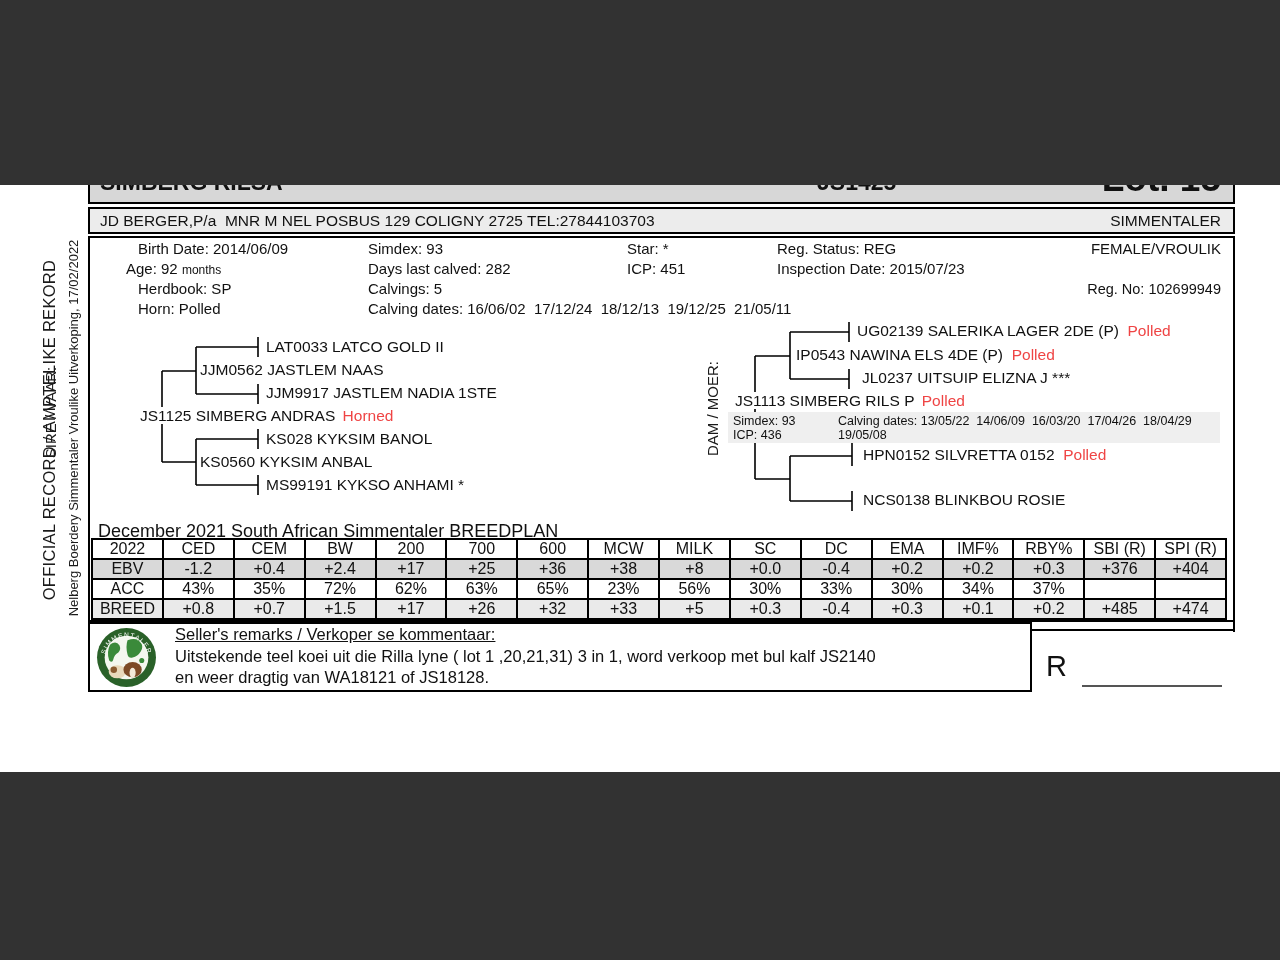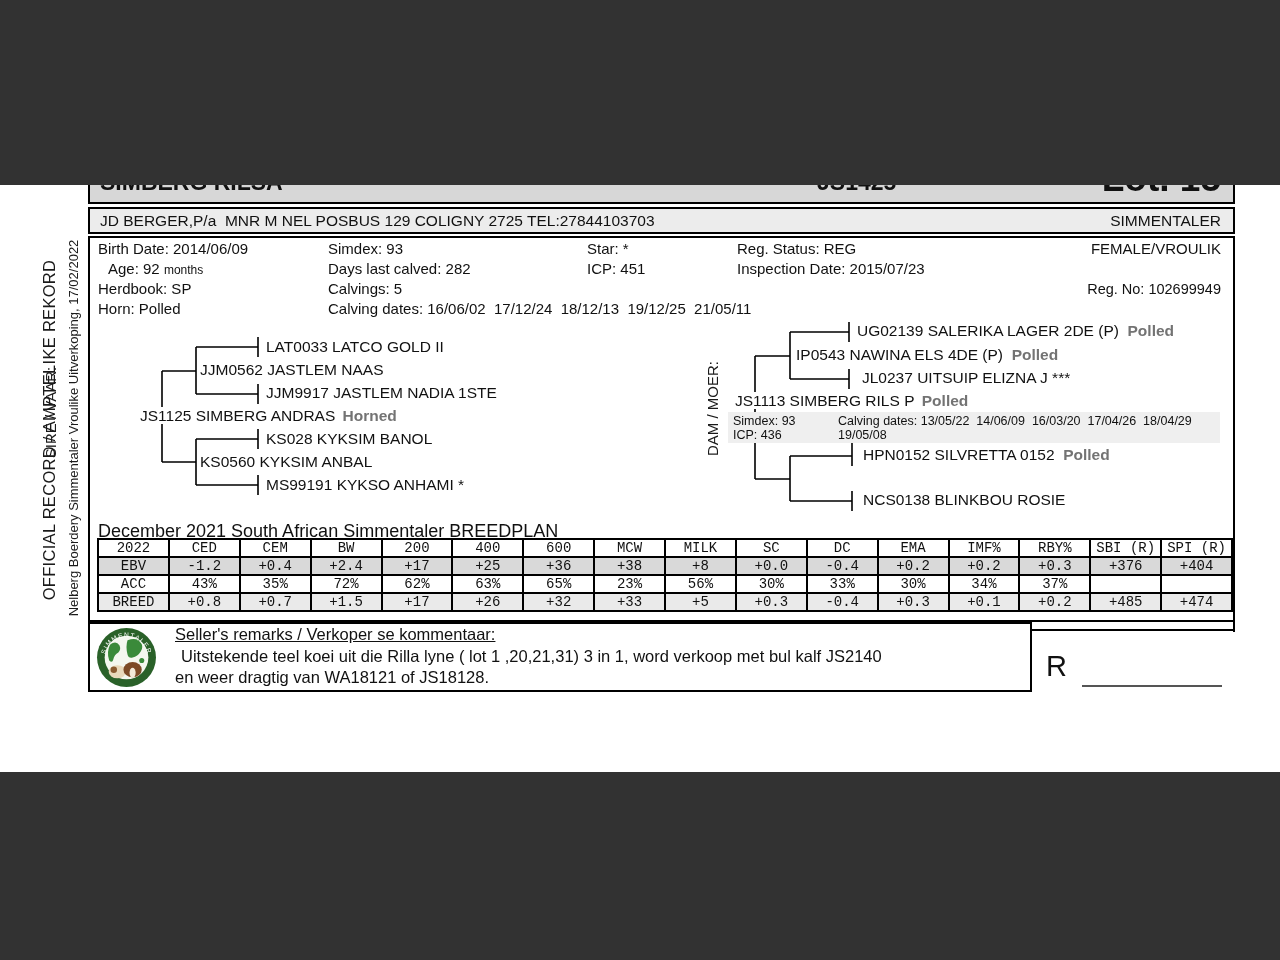--- a/index.html
+++ b/index.html
@@ -19,43 +19,43 @@
   .animal-name { position:absolute; left:10px; bottom:6px; font-size:23px; font-weight:bold; }
   .animal-id { position:absolute; left:727px; bottom:6px; font-size:23px; font-weight:bold; }
   .lot-number { position:absolute; right:12px; bottom:2px; font-size:37px; font-weight:bold; }
 
   .owner-box { left:88px; top:207px; width:1147px; height:27px; background:#ececec; z-index:2; }
   .owner-line { position:absolute; left:10px; top:3px; font-size:15.5px; white-space:pre;text-align:center; }
   .breed-name { position:absolute; right:12px; top:3px; font-size:15.5px; }
 
   .main-box { left:88px; top:236px; width:1147px; height:386px; background:transparent; pointer-events:none; z-index:4; }
 
-  .txt { position:absolute; font-size:15px; white-space:pre; z-index:3; }
+  .txt { position:absolute; font-size:15px; white-space:pre; z-index:3;margin-left:40px; }
   .small-unit { font-size:12px; }
 
   .ped { position:absolute; font-size:15.5px; white-space:pre; z-index:3; }
   .ped-main > .nm { background:#fff; padding:0 3px 0 0; }
-  .tag { color:#737373;font-weight:bold; }
+  .tag { color:#ef4444; }
 
   .ped-lines { position:absolute; left:0; top:0; z-index:1; pointer-events:none; }
   .ped-lines path { stroke:#000; stroke-width:1.6; fill:none; }
 
   .dam-stats { position:absolute; left:728px; top:412px; width:492px; height:31px; background:#efefef; z-index:2; }
   .dam-stats span { position:absolute; font-size:12.5px; white-space:pre; }
 
   .bp { position:absolute; top:521px; font-size:18px; z-index:3; }
 
-  .ebv-table { position:absolute; left:97px; top:538px; width:1136px; border-collapse:collapse; table-layout:fixed; font-size:14px; z-index:3;font-family:Liberation Mono, monospace; }
+  .ebv-table { position:absolute; left:91px; top:538px; width:1136px; border-collapse:collapse; table-layout:fixed; font-size:16px; z-index:3; }
   .ebv-table th, .ebv-table td { border:2px solid #000; height:16px; text-align:center; font-weight:400; padding:0 1px; overflow:hidden; }
   .ebv-table tr.row-ebv td { background:#d9d9d9; }
   .ebv-table tr.row-breed td { background:#eaeaea; }
 
   .remarks-box { left:88px; top:622px; width:944px; height:70px; z-index:3; background:#fff; }
   .remarks-heading { position:absolute; left:175px; top:625px; font-size:16.5px; text-decoration:underline; z-index:5; }
-  .remarks-line1 { position:absolute; left:181px; top:647px; font-size:16.5px; z-index:5;text-align:right; }
+  .remarks-line1 { position:absolute; left:175px; top:647px; font-size:16.5px; z-index:5;text-align:right; }
   .remarks-line2 { position:absolute; left:175px; top:668px; font-size:16.5px; z-index:5; }
   .logo { position:absolute; left:96px; top:627px; width:61px; height:61px; z-index:5; }
 
   .step-h { position:absolute; left:1032px; top:629px; width:203px; border-top:2px solid #000; z-index:3; }
   .step-v { position:absolute; left:1233px; top:622px; height:10px; border-left:2px solid #000; z-index:3; }
 
   .price-r { position:absolute; left:1046px; top:650px; font-size:29px; z-index:3; }
   .price-line { position:absolute; left:1082px; top:685px; width:140px; border-top:2px solid #555; z-index:3; }
 
   .right59 { right:59px; left:auto; }
@@ -84,21 +84,21 @@
   </div>
 
   <div class="box owner-box">
     <span class="owner-line">JD BERGER,P/a  MNR M NEL POSBUS 129 COLIGNY 2725 TEL:27844103703</span>
     <span class="breed-name">SIMMENTALER</span>
   </div>
 
   <div class="box main-box"></div>
 
   <span class="txt" style="left:98px;top:240px">Birth Date: 2014/06/09</span>
-  <span class="txt" style="left:108px;top:260px"><span>Age: 92 </span><span class="small-unit">months</span></span>
+  <span class="txt" style="left:86px;top:260px"><span>Age: 92 </span><span class="small-unit">months</span></span>
   <span class="txt" style="left:98px;top:280px">Herdbook: SP</span>
   <span class="txt" style="left:98px;top:300px">Horn: Polled</span>
 
   <span class="txt" style="left:328px;top:240px">Simdex: 93</span>
   <span class="txt" style="left:328px;top:260px">Days last calved: 282</span>
   <span class="txt" style="left:328px;top:280px">Calvings: 5</span>
   <span class="txt" style="left:328px;top:300px">Calving dates: 16/06/02  17/12/24  18/12/13  19/12/25  21/05/11</span>
 
   <span class="txt" style="left:587px;top:240px">Star: *</span>
   <span class="txt" style="left:587px;top:260px">ICP: 451</span>
@@ -137,21 +137,21 @@
   <span class="bp" style="left:98px">December 2021 South African Simmentaler BREEDPLAN</span>
 
   <table class="ebv-table">
     <thead>
         <tr>
           <th>2022</th>
           <th>CED</th>
           <th>CEM</th>
           <th>BW</th>
           <th>200</th>
-          <th>400</th>
+          <th>700</th>
           <th>600</th>
           <th>MCW</th>
           <th>MILK</th>
           <th>SC</th>
           <th>DC</th>
           <th>EMA</th>
           <th>IMF%</th>
           <th>RBY%</th>
           <th>SBI (R)</th>
           <th>SPI (R)</th>

